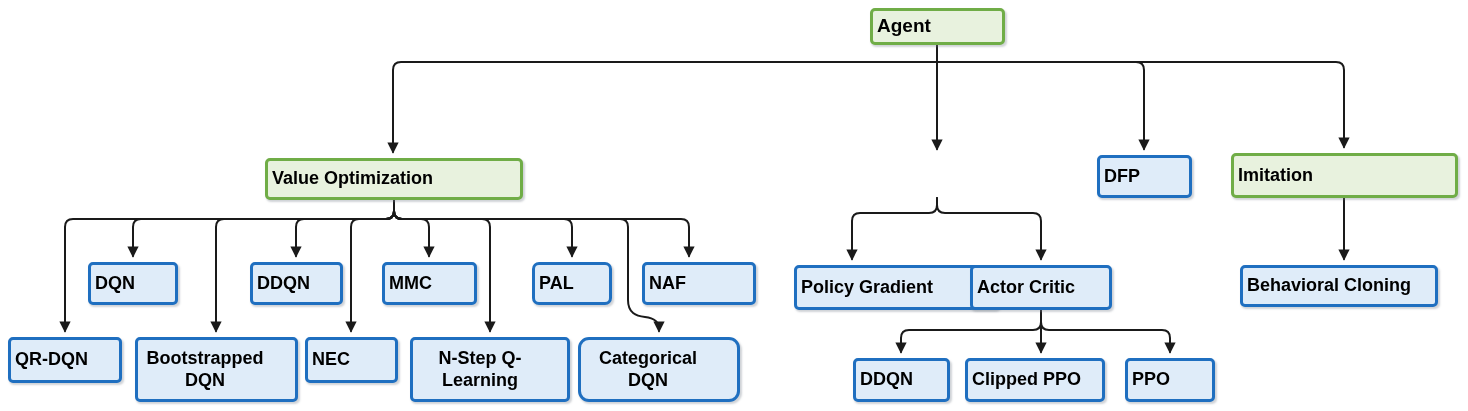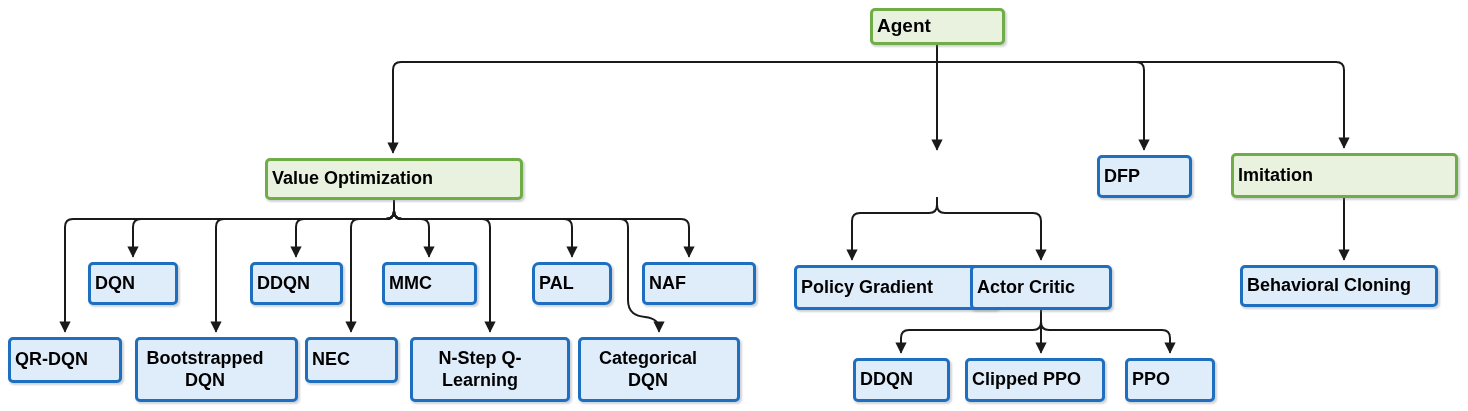--- a/index.html
+++ b/index.html
@@ -124,21 +124,21 @@
   </div>
   <div class="node blue" style="left:8px; top:337px; width:114px; height:46px;">
     <span class="lbl">QR-DQN</span>
   </div>
   <div class="node blue" style="left:305px; top:337px; width:93px; height:46px;">
     <span class="lbl">NEC</span>
   </div>
   <div class="node blue wrap2" style="left:410px; top:337px; width:160px; height:65px;">
     <span class="lbl">N-Step Q-Learning</span>
   </div>
-  <div class="node blue wrap2" style="left:578px; top:337px; width:162px; height:65px;">
+  <div class="node blue wrap2" style="left:578px; top:337px; width:162px; height:65px;border-radius:11px;">
     <span class="lbl">Categorical DQN</span>
   </div>
 
   <div class="node blue" style="left:750px; top:265px; width:205px; height:45px;margin-left:44px;">
     <span class="lbl">Policy Gradient</span>
   </div>
   <div class="node blue" style="left:970px; top:265px; width:142px; height:45px;">
     <span class="lbl">Actor Critic</span>
   </div>
 

